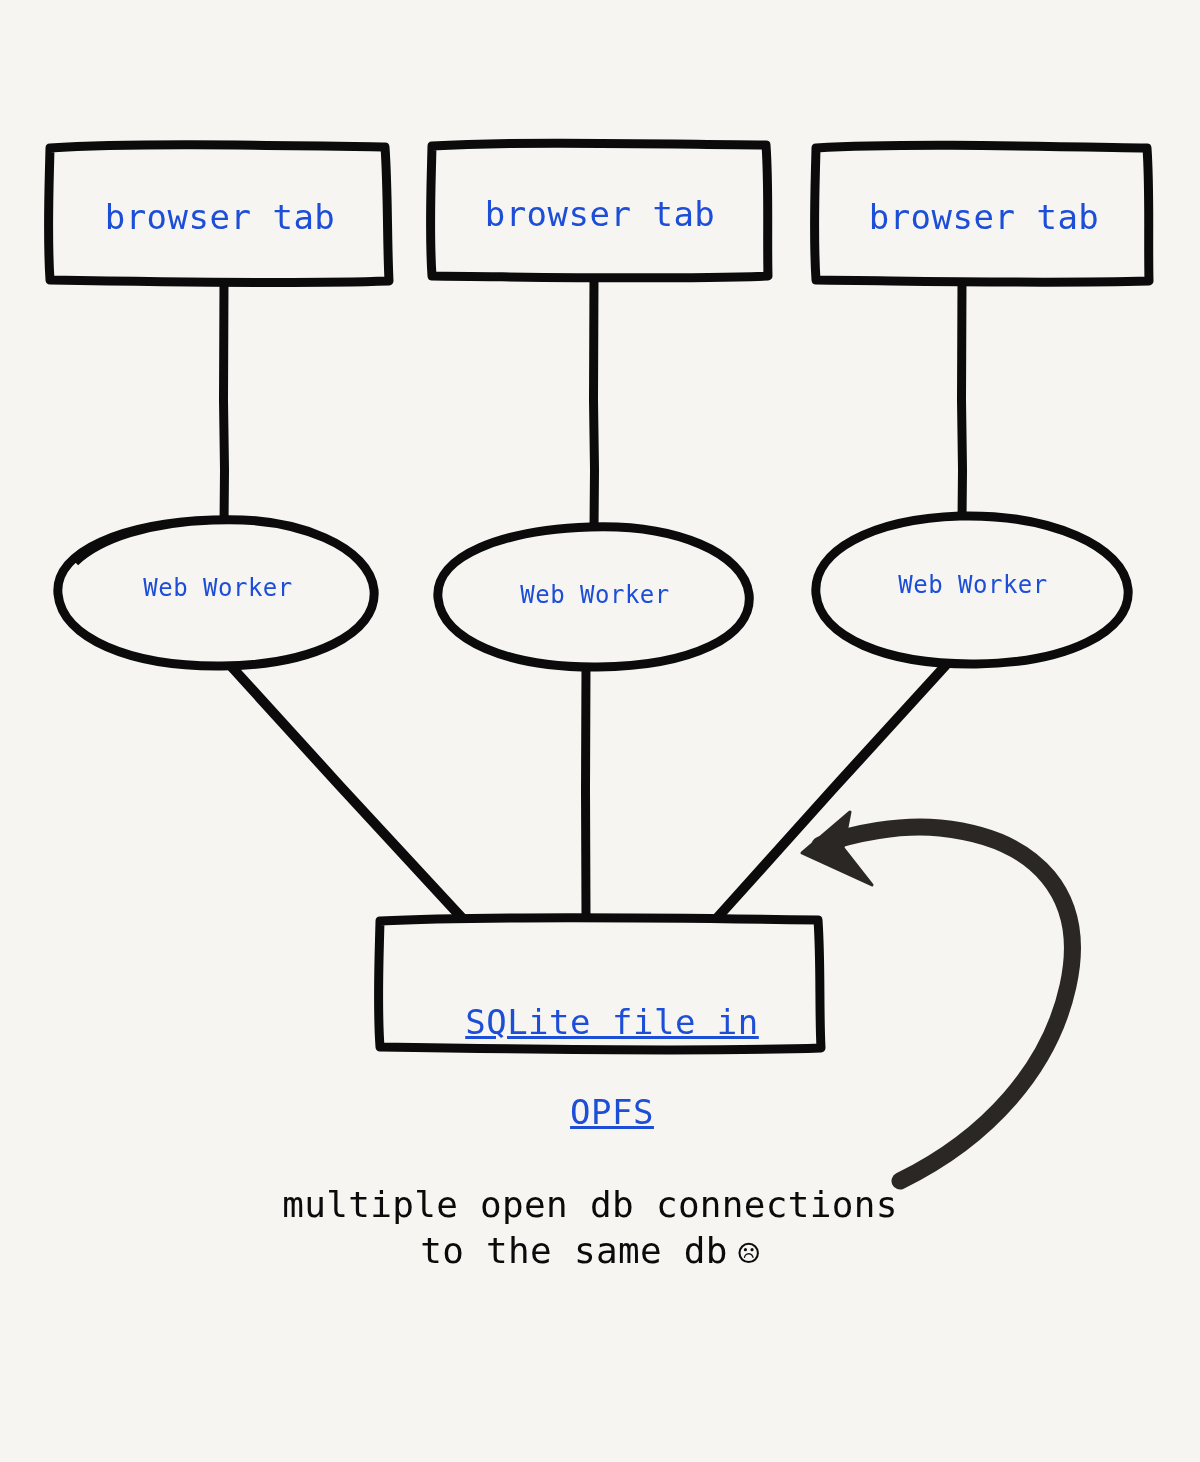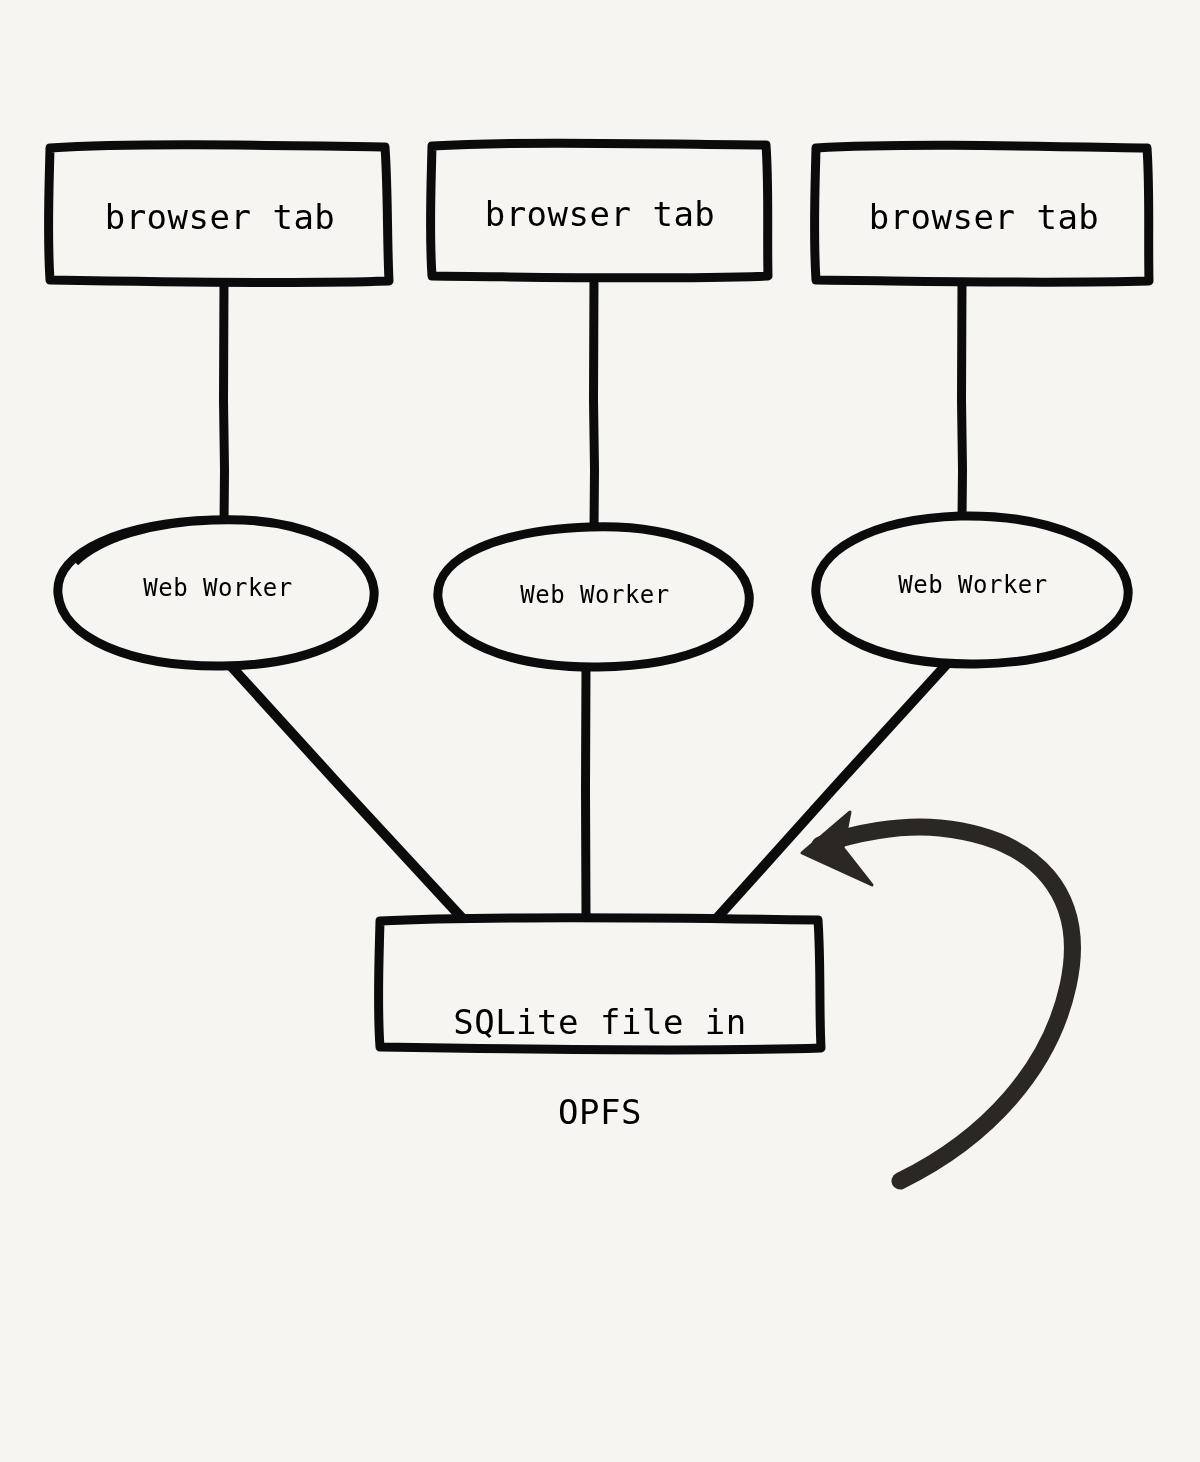--- a/index.html
+++ b/index.html
@@ -23,21 +23,21 @@
     position: absolute;
     top: 0;
     left: 0;
     width: 1200px;
     height: 1462px;
     display: block;
   }
   .node-label {
     position: absolute;
     text-align: center;
-    color: #000000;
+    color: #1d4ed8;
     font-family: "DejaVu Sans Mono", "Liberation Mono", monospace;
     font-size: 34px;
     letter-spacing: 0.5px;
     line-height: 1.32;
     white-space: pre-line;
     pointer-events: none;
     user-select: none;
   }
   .tab-label { font-size: 34px; }
   .worker-label { font-size: 24px; }
@@ -143,19 +143,23 @@
   <div class="node-label tab-label" style="left:430px; top:192px; width:340px;">browser tab</div>
 
   <div class="node-label tab-label" style="left:814px; top:195px; width:340px;">browser tab</div>
 
   <div class="node-label worker-label" style="left:58px; top:573px; width:320px;">Web Worker</div>
 
   <div class="node-label worker-label" style="left:438px; top:580px; width:314px;">Web Worker</div>
 
   <div class="node-label worker-label" style="left:816px; top:570px; width:314px;">Web Worker</div>
 
-  <div class="node-label store-label" style="left:380px; top:955px; width:440px;">
+  <div class="node-label store-label" style="left:392px; top:955px; width:440px;text-decoration:underline;">
     <span>SQLite file in</span><br>
     <span>OPFS</span>
   </div>
 
+  <div class="caption">
+    <span class="caption-line">multiple open db connections</span>
+    <span class="caption-line"><span>to the same db</span><span class="sad-face">☹</span></span>
+  </div>
 
 </div>
 
 </body></html>

